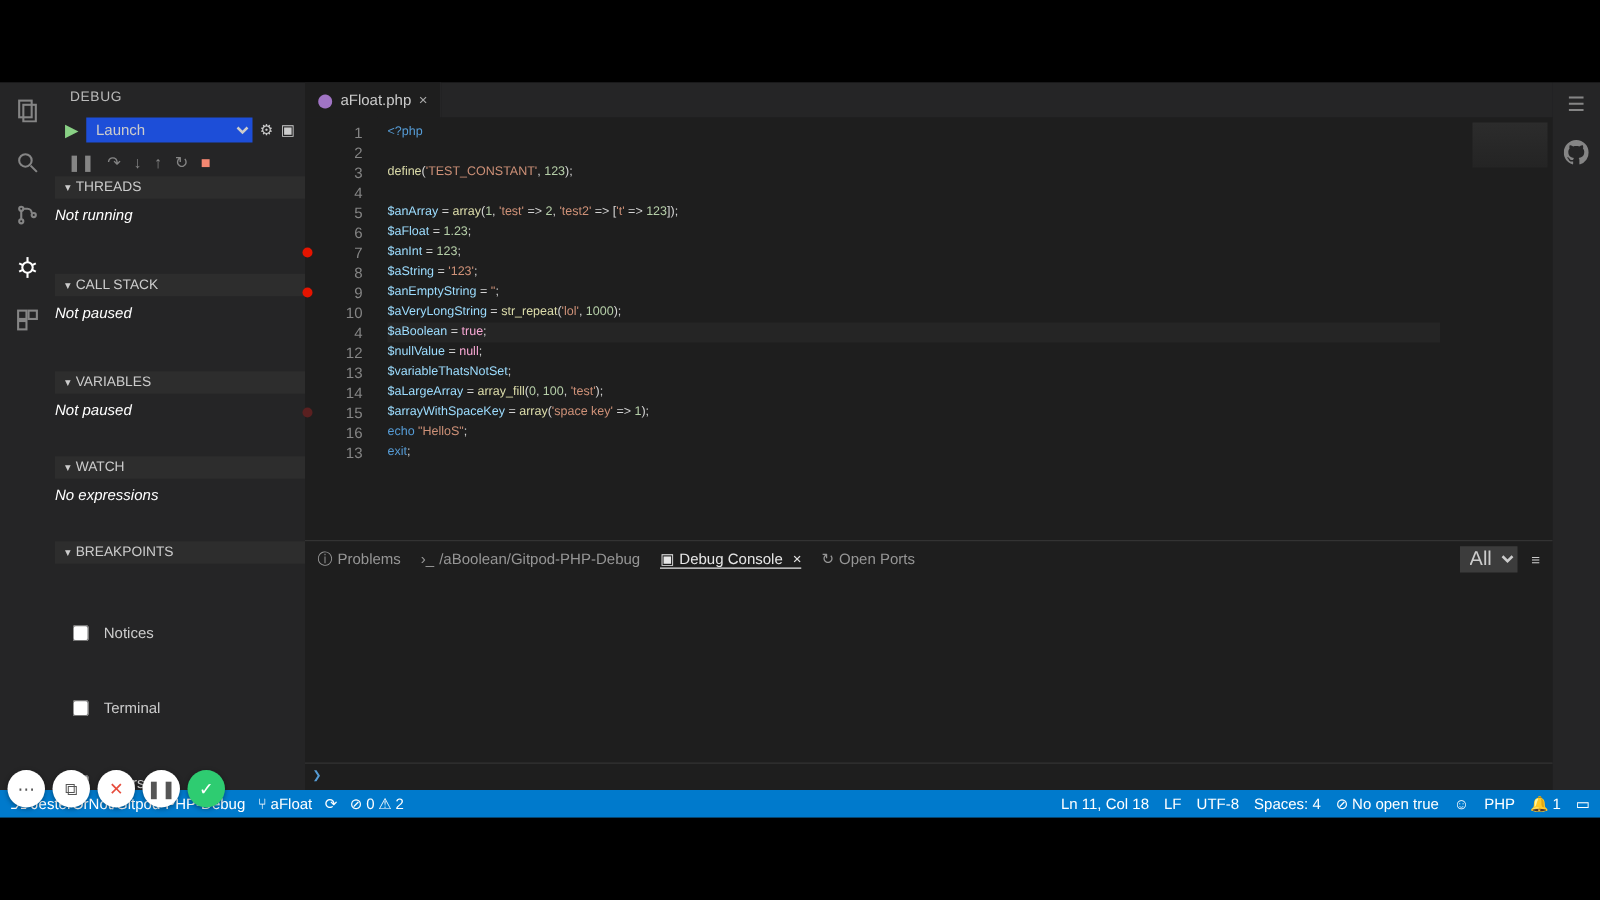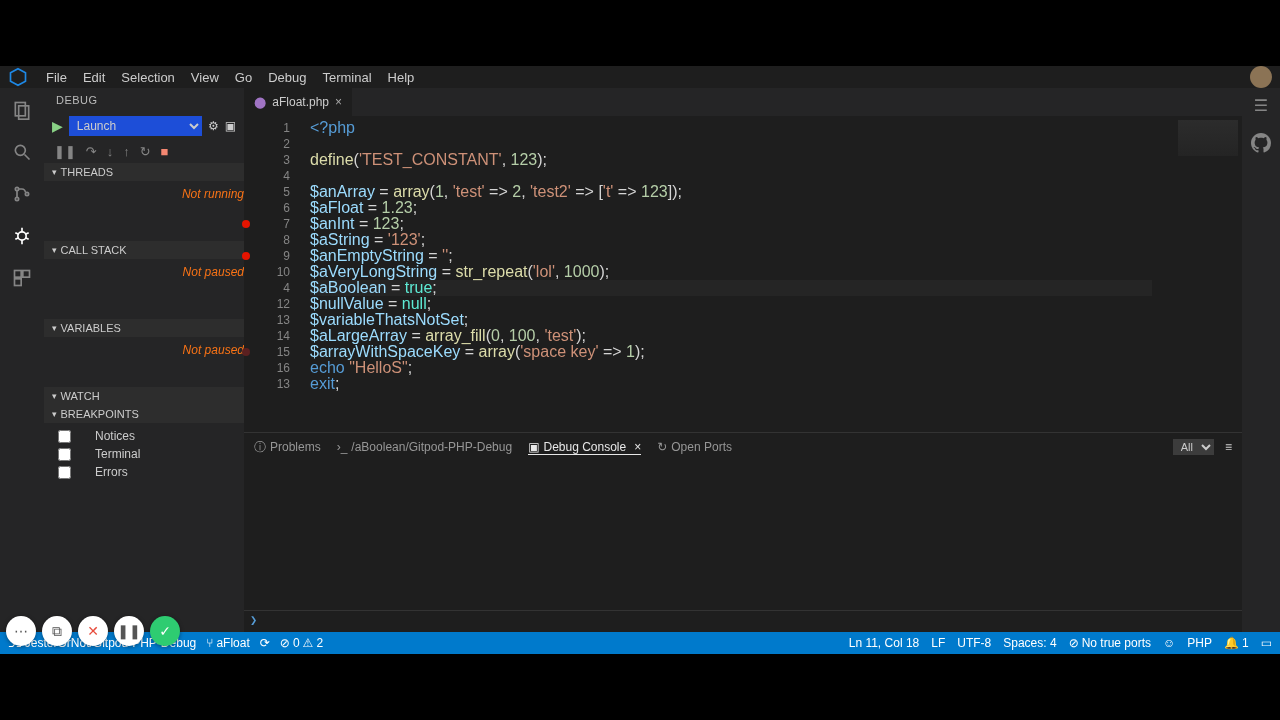--- a/index.html
+++ b/index.html
@@ -24,52 +24,52 @@
 .sidebar { width:200px; background:#252526; color:#ccc; display:flex; flex-direction:column; font-size:11px; }
 .sidebar .title { padding:6px 12px; font-size:11px; color:#bbb; letter-spacing:0.5px; }
 .launchbar { display:flex; align-items:center; padding:4px 8px; gap:6px; }
 .launchbar .play { color:#89d185; font-size:14px; cursor:pointer; }
 .launchbar select { flex:1; background:#1d4ed8; color:#ccc; border:none; font-size:12px; padding:2px 4px; }
 .launchbar .gear, .launchbar .cfg { color:#ccc; font-size:12px; cursor:pointer; }
 .dbgctrl { display:flex; gap:10px; padding:4px 10px; align-items:center; }
 .dbgctrl span { color:#858585; font-size:13px; cursor:pointer; }
 .section-hd { background:#2d2d2d; padding:3px 8px; display:flex; align-items:center; gap:4px; font-size:11px; color:#ccc; cursor:pointer; }
 .section-hd .chev { font-size:9px; }
-.section-body { flex-shrink:0; padding:6px 0; text-align:right; color:#f97316; font-style:italic; font-size:12px; min-height:60px; }
+.section-body { flex-shrink:0; padding:6px 0; text-align:left; color:#ffffff; font-style:italic; font-size:12px; min-height:60px; }
 .bp-list { padding:4px 0; }
-.bp-item { display:flex; align-items:center; gap:24px; padding:2px 14px; font-size:12px; color:#ccc; }
+.bp-item { display:flex; align-items:center; gap:12px; padding:2px 14px; font-size:12px; color:#ccc;margin-top:42px; }
 .bp-item input { accent-color:#007acc; }
 
 
 .maincol { flex:1; display:flex; flex-direction:column; min-width:0; position:relative; }
 .tabs { height:28px; background:#252526; display:flex; align-items:stretch; }
 .tab { display:flex; align-items:center; gap:6px; padding:0 10px; background:#1e1e1e; color:#ccc; font-size:12px; border-right:1px solid #252526; cursor:pointer; }
 .tab .icn { color:#a074c4; font-size:11px; }
 .tab .close { color:#aaa; font-size:12px; cursor:pointer; }
 .editor-wrap { flex:1; display:flex; min-height:0; position:relative; }
 .gutter { width:58px; background:#1e1e1e; color:#858585; font-family:Menlo,Consolas,monospace; font-size:12px; text-align:right; padding:4px 12px 0 0; line-height:16px; }
 .gut-row { position:relative; height:16px; }
 .bp-dot { position:absolute; left:-2px; top:4px; width:8px; height:8px; border-radius:50%; background:#e51400; }
 .bp-dot.dim { background:#5a2020; }
-.code { flex:1; background:#1e1e1e; color:#d4d4d4; font-family:Menlo,Consolas,monospace; font-size:16px; padding:4px 0 0 8px; line-height:16px; white-space:pre; overflow:hidden; }
+.code { flex:1; background:#1e1e1e; color:#d4d4d4; font-family:Menlo,Consolas,monospace; font-size:10px; padding:4px 0 0 8px; line-height:16px; white-space:pre; overflow:hidden; }
 .minimap { width:90px; background:#1e1e1e; position:relative; }
 .minimap .blob { position:absolute; top:4px; right:4px; width:60px; height:36px; background:linear-gradient(#3a3a3a,#2a2a2a); opacity:.5; }
-.kw{color:#569cd6}.fn{color:#dcdcaa}.str{color:#ce9178}.num{color:#b5cea8}.var{color:#9cdcfe}.bool{color:#5eead4}
+.kw{color:#569cd6}.fn{color:#dcdcaa}.str{color:#ce9178}.num{color:#b5cea8}.var{color:#9cdcfe}.bool{color:#f9a8d4}
 .current-line { background:#252525; }
 
 
 .resize-cursor { position:absolute; left:234px; top:260px; color:#fff; font-size:14px; pointer-events:none; }
 
 
 .panel { height:200px; background:#1e1e1e; border-top:1px solid #333; display:flex; flex-direction:column; }
 .panel-tabs { height:28px; display:flex; align-items:center; padding:0 10px; gap:16px; font-size:12px; color:#969696; }
 .ptab { display:flex; align-items:center; gap:4px; cursor:pointer; }
 .ptab.active { color:#e7e7e7; border-bottom:1px solid #e7e7e7; }
 .panel-tabs .filter { margin-left:auto; }
-.panel-tabs select { background:#3c3c3c; color:#ccc; border:none; font-size:11px; padding:1px 4px; }
+.panel-tabs select { background:#3c3c3c; color:#ccc; border:none; font-size:16px; padding:1px 4px; }
 .panel-body { flex:1; }
 .panel-input { height:22px; border-top:1px solid #333; color:#569cd6; font-family:monospace; font-size:12px; padding:2px 6px; }
 
 
 .rightrail { width:38px; background:#252526; display:flex; flex-direction:column; align-items:center; padding-top:8px; gap:18px; }
 .rightrail .ico { color:#858585; cursor:pointer; }
 
 
 .statusbar { height:22px; background:#007acc; color:#fff; display:flex; align-items:center; font-size:12px; padding:0 8px; gap:12px; }
 .statusbar .left { display:flex; align-items:center; gap:10px; }
@@ -81,36 +81,20 @@
 .fb { width:30px; height:30px; border-radius:50%; background:#fff; display:flex; align-items:center; justify-content:center; font-size:14px; cursor:pointer; box-shadow:0 1px 4px rgba(0,0,0,.4); }
 .fb.red { color:#e74c3c; }
 .fb.green { background:#2ecc71; color:#fff; }
 .fb.gray { color:#555; }
 </style>
 </head>
 <body>
 
 <div class="app">
 
-  <div class="menubar">
-    <span class="logo">
-      <svg viewBox="0 0 24 24" fill="none" stroke="#1e88e5" stroke-width="2">
-          <polygon points="12,2 21,7 21,17 12,22 3,17 3,7"></polygon>
-        </svg>
-    </span>
-    <span class="item">File</span>
-    <span class="item">Edit</span>
-    <span class="item">Selection</span>
-    <span class="item">View</span>
-    <span class="item">Go</span>
-    <span class="item">Debug</span>
-    <span class="item">Terminal</span>
-    <span class="item">Help</span>
-    <span class="avatar"></span>
-  </div>
 
   <div class="body">
 
     <div class="actbar">
       <span class="ico">
           <svg viewBox="0 0 24 24" fill="none" stroke="currentColor" stroke-width="2">
             <rect x="4" y="3" width="12" height="16"></rect>
             <rect x="8" y="7" width="12" height="16"></rect>
           </svg>
         </span>
@@ -180,20 +164,21 @@
       <div class="section-hd">
           <span class="chev">▾</span>
           <span>VARIABLES</span>
         </div>
       <div class="section-body" style="min-height:50px">Not paused</div>
 
       <div class="section-hd">
           <span class="chev">▾</span>
           <span>WATCH</span>
         </div>
+      <div class="section-body" style="min-height:50px">No expressions</div>
 
       <div class="section-hd">
           <span class="chev">▾</span>
           <span>BREAKPOINTS</span>
         </div>
       <div class="bp-list">
         <label class="bp-item">
             <input type="checkbox" style="">
             <span>Notices</span>
           </label>
@@ -301,21 +286,21 @@
           <span>2</span>
         </span>
     </div>
     <div class="right">
       <span class="seg">Ln 11, Col 18</span>
       <span class="seg">LF</span>
       <span class="seg">UTF-8</span>
       <span class="seg">Spaces: 4</span>
       <span class="seg">
           <span>⊘</span>
-          <span>No true ports</span>
+          <span>No open true</span>
         </span>
       <span class="seg">
           <span>☺</span>
         </span>
       <span class="seg">PHP</span>
       <span class="seg">
           <span>🔔</span>
           <span>1</span>
         </span>
       <span class="seg">▭</span>

